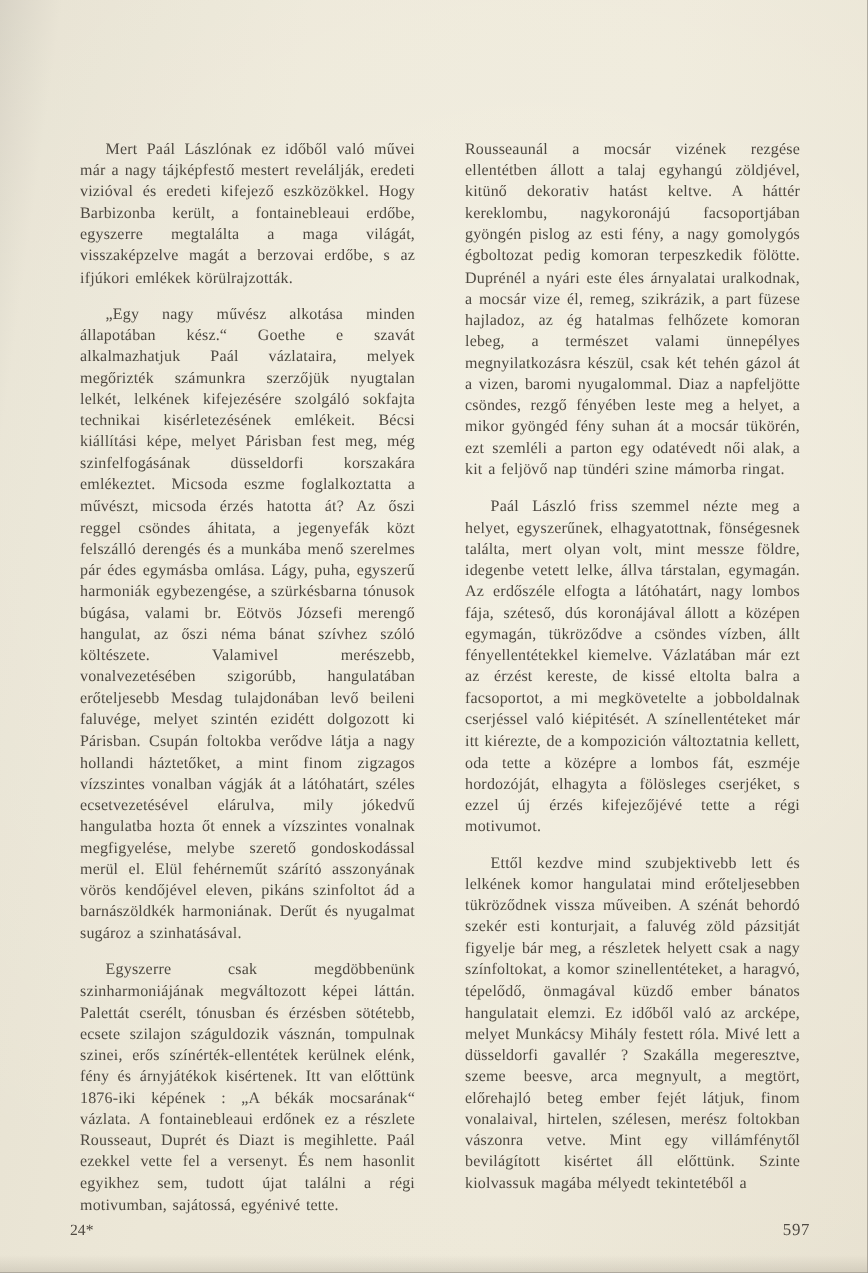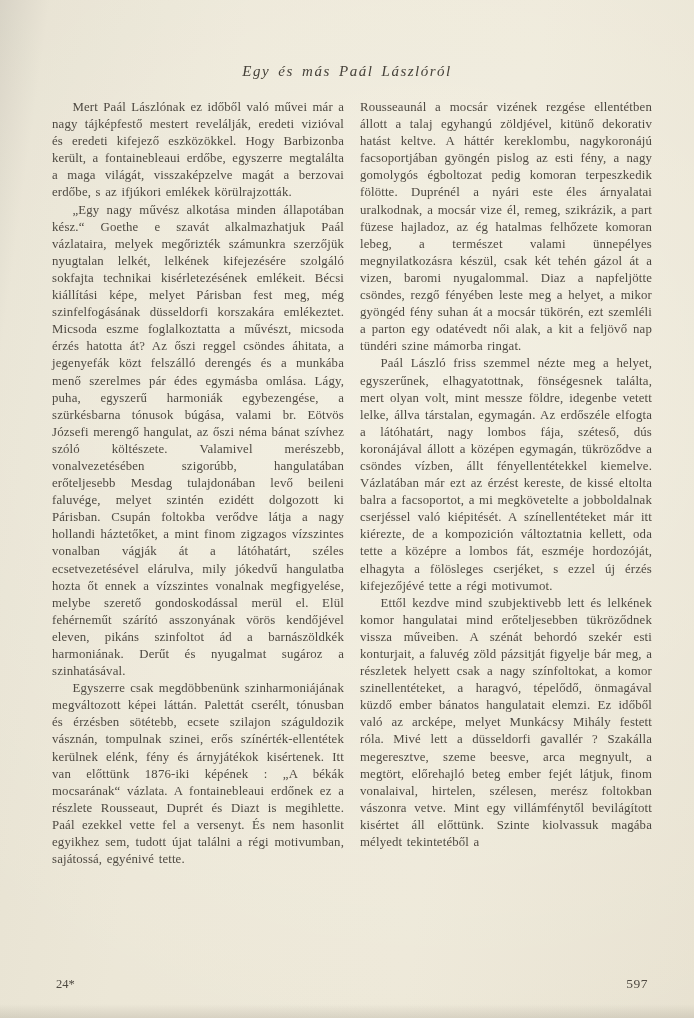--- a/index.html
+++ b/index.html
@@ -52,40 +52,39 @@
     width: 292px;
     text-align: justify;
     font-size: 12.8px;
     line-height: 17.1px;
     letter-spacing: 0.15px;
     word-spacing: 1.2px;
     hyphens: auto;
     -webkit-hyphens: auto;
   }
   .col p {
-    margin: 0;
+    margin: 12px;
   }
   .col p.indent {
     text-indent: 1.6em;
   }
   .folio {
     position: absolute;
     bottom: 26px;
     font-size: 12.5px;
     color: #4e4941;
   }
   .folio-left  { left: 56px; }
   .folio-right { right: 46px; font-size: 13.5px; letter-spacing: 0.5px; }
 </style>
 </head>
 <body>
 
 <div class="page">
 
-  <div class="running-title">Egy és más Paál Lászlóról</div>
 
   <div class="columns">
 
     <div class="col">
       <p class="indent">Mert Paál Lászlónak ez időből való művei már a nagy tájképfestő mestert revelálják, eredeti vizióval és eredeti kifejező eszközökkel. Hogy Barbizonba került, a fontainebleaui erdőbe, egyszerre megtalálta a maga világát, visszaképzelve magát a berzovai erdőbe, s az ifjúkori emlékek körülrajzották.</p>
       <p class="indent">„Egy nagy művész alkotása minden állapotában kész.“ Goethe e szavát alkalmazhatjuk Paál vázlataira, melyek megőrizték számunkra szerzőjük nyugtalan lelkét, lelkének kifejezésére szolgáló sokfajta technikai kisérletezésének emlékeit. Bécsi kiállítási képe, melyet Párisban fest meg, még szinfelfogásának düsseldorfi korszakára emlékeztet. Micsoda eszme foglalkoztatta a művészt, micsoda érzés hatotta át? Az őszi reggel csöndes áhitata, a jegenyefák közt felszálló derengés és a munkába menő szerelmes pár édes egymásba omlása. Lágy, puha, egyszerű harmoniák egybezengése, a szürkésbarna tónusok búgása, valami br. Eötvös Józsefi merengő hangulat, az őszi néma bánat szívhez szóló költészete. Valamivel merészebb, vonalvezetésében szigorúbb, hangulatában erőteljesebb Mesdag tulajdonában levő beileni faluvége, melyet szintén ezidétt dolgozott ki Párisban. Csupán foltokba verődve látja a nagy hollandi háztetőket, a mint finom zigzagos vízszintes vonalban vágják át a látóhatárt, széles ecsetvezetésével elárulva, mily jókedvű hangulatba hozta őt ennek a vízszintes vonalnak megfigyelése, melybe szerető gondoskodással merül el. Elül fehérneműt szárító asszonyának vörös kendőjével eleven, pikáns szinfoltot ád a barnászöldkék harmoniának. Derűt és nyugalmat sugároz a szinhatásával.</p>
       <p class="indent">Egyszerre csak megdöbbenünk szinharmoniájának megváltozott képei láttán. Palettát cserélt, tónusban és érzésben sötétebb, ecsete szilajon száguldozik vásznán, tompulnak szinei, erős színérték-ellentétek kerülnek elénk, fény és árnyjátékok kisértenek. Itt van előttünk 1876-iki képének : „A békák mocsarának“ vázlata. A fontainebleaui erdőnek ez a részlete Rousseaut, Duprét és Diazt is megihlette. Paál ezekkel vette fel a versenyt. És nem hasonlit egyikhez sem, tudott újat találni a régi motivumban, sajátossá, egyénivé tette.</p>
     </div>
 
     <div class="col">

